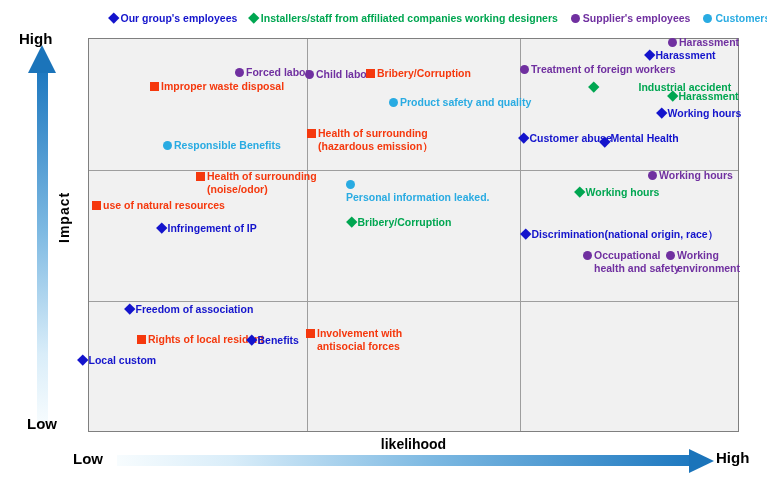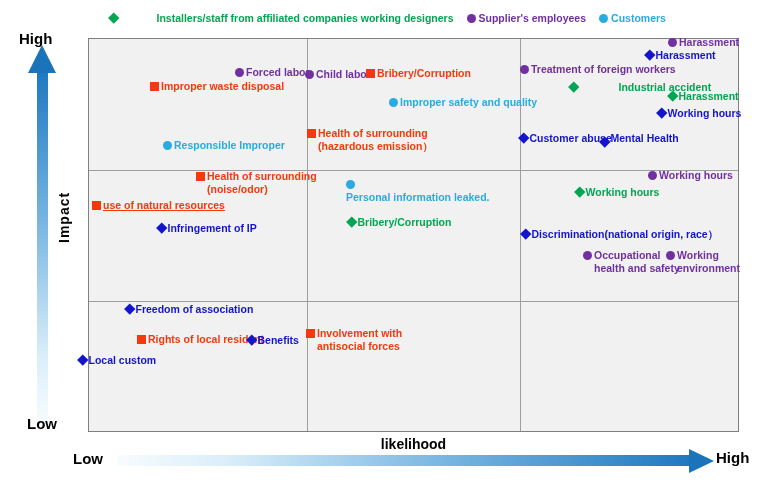--- a/index.html
+++ b/index.html
@@ -48,22 +48,26 @@
                 border-top:12px solid transparent;border-bottom:12px solid transparent;
                 border-left:25px solid #1b74ba;}
 </style>
 </head>
 <body>
 
 <div class="stage">
 
   <div class="legend">
       <span class="legend-item">
-        <span class="marker diamond" style="background: rgb(0, 166, 81);"></span>
-        <span style="color: rgb(0, 166, 81); margin-left: 36px;">Installers/staff from affiliated companies working designers</span>
+        <span class="marker diamond" style="background: rgb(20, 20, 204);"></span>
+        <span style="color: rgb(20, 20, 204);">Our group's employees</span>
+      </span>
+      <span class="legend-item">
+        <span class="marker diamond" style="background: rgb(0, 166, 81);"></span>
+        <span style="color: rgb(0, 166, 81);">Installers/staff from affiliated companies working designers</span>
       </span>
       <span class="legend-item">
         <span class="marker circle" style="background: rgb(112, 48, 160);"></span>
         <span style="color: rgb(112, 48, 160);">Supplier's employees</span>
       </span>
       <span class="legend-item">
         <span class="marker circle" style="background: rgb(41, 171, 226);"></span>
         <span style="color: rgb(41, 171, 226);">Customers</span>
       </span>
     </div>
@@ -79,52 +83,52 @@
       <div class="point" style="left: 235px; top: 66px;">
         <span class="marker circle" style="background: rgb(112, 48, 160);"></span>
         <span class="pt-label" style="color: rgb(112, 48, 160);">Forced labor</span>
       </div>
       <div class="point" style="left: 150px; top: 80px;">
         <span class="marker square" style="background: rgb(245, 56, 13);"></span>
         <span class="pt-label" style="color: rgb(245, 56, 13);">Improper waste disposal</span>
       </div>
       <div class="point" style="left: 163px; top: 139px;">
         <span class="marker circle" style="background: rgb(41, 171, 226);"></span>
-        <span class="pt-label" style="color: rgb(41, 171, 226);">Responsible Improper</span>
+        <span class="pt-label" style="color: rgb(41, 171, 226);">Responsible Benefits</span>
       </div>
       <div class="point" style="left: 305px; top: 68px;">
         <span class="marker circle" style="background: rgb(112, 48, 160);"></span>
         <span class="pt-label" style="color: rgb(112, 48, 160);">Child labor</span>
       </div>
       <div class="point" style="left: 366px; top: 67px;">
         <span class="marker square" style="background: rgb(245, 56, 13);"></span>
         <span class="pt-label" style="color: rgb(245, 56, 13);">Bribery/Corruption</span>
       </div>
       <div class="point" style="left: 389px; top: 96px;">
         <span class="marker circle" style="background: rgb(41, 171, 226);"></span>
-        <span class="pt-label" style="color: rgb(41, 171, 226);">Improper safety and quality</span>
+        <span class="pt-label" style="color: rgb(41, 171, 226);">Product safety and quality</span>
       </div>
       <div class="point" style="left: 307px; top: 127px;">
         <span class="marker square" style="background: rgb(245, 56, 13);"></span>
         <span class="pt-label" style="color: rgb(245, 56, 13);">Health of surrounding
 (hazardous emission）</span>
       </div>
       <div class="point" style="left: 668px; top: 36px;">
         <span class="marker circle" style="background: rgb(112, 48, 160);"></span>
         <span class="pt-label" style="color: rgb(112, 48, 160);">Harassment</span>
       </div>
       <div class="point" style="left: 646px; top: 49px;">
         <span class="marker diamond" style="background: rgb(20, 20, 204);"></span>
         <span class="pt-label" style="color: rgb(20, 20, 204);">Harassment</span>
       </div>
       <div class="point" style="left: 520px; top: 63px; justify-content: flex-end;">
         <span class="marker circle" style="background: rgb(112, 48, 160);"></span>
         <span class="pt-label" style="color: rgb(112, 48, 160);">Treatment of foreign workers</span>
       </div>
-      <div class="point" style="left: 570px; top: 81px; gap: 41px;">
+      <div class="point" style="left: 590px; top: 81px; gap: 41px;">
         <span class="marker diamond" style="background: rgb(0, 166, 81);"></span>
         <span class="pt-label" style="color: rgb(0, 166, 81);">Industrial accident</span>
       </div>
       <div class="point" style="left: 669px; top: 90px;">
         <span class="marker diamond" style="background: rgb(0, 166, 81);"></span>
         <span class="pt-label" style="color: rgb(0, 166, 81);">Harassment</span>
       </div>
       <div class="point" style="left: 658px; top: 107px;">
         <span class="marker diamond" style="background: rgb(20, 20, 204);"></span>
         <span class="pt-label" style="color: rgb(20, 20, 204);">Working hours</span>
@@ -137,21 +141,21 @@
         <span class="marker diamond" style="background: rgb(20, 20, 204);"></span>
         <span class="pt-label" style="color: rgb(20, 20, 204);">Mental Health</span>
       </div>
       <div class="point" style="left: 196px; top: 170px;">
         <span class="marker square" style="background: rgb(245, 56, 13);"></span>
         <span class="pt-label" style="color: rgb(245, 56, 13);">Health of surrounding
 (noise/odor)</span>
       </div>
       <div class="point" style="left: 92px; top: 199px;">
         <span class="marker square" style="background: rgb(245, 56, 13);"></span>
-        <span class="pt-label" style="color: rgb(245, 56, 13); text-decoration: underline;">use of natural resources</span>
+        <span class="pt-label" style="color: rgb(245, 56, 13);">use of natural resources</span>
       </div>
       <div class="point" style="left: 158px; top: 222px;">
         <span class="marker diamond" style="background: rgb(20, 20, 204);"></span>
         <span class="pt-label" style="color: rgb(20, 20, 204);">Infringement of IP</span>
       </div>
       <div class="point" style="left: 346px; top: 178px; flex-direction: column;">
         <span class="marker circle" style="background: rgb(41, 171, 226);"></span>
         <span class="pt-label" style="color: rgb(41, 171, 226);">Personal information leaked.</span>
       </div>
       <div class="point" style="left: 348px; top: 216px;">

